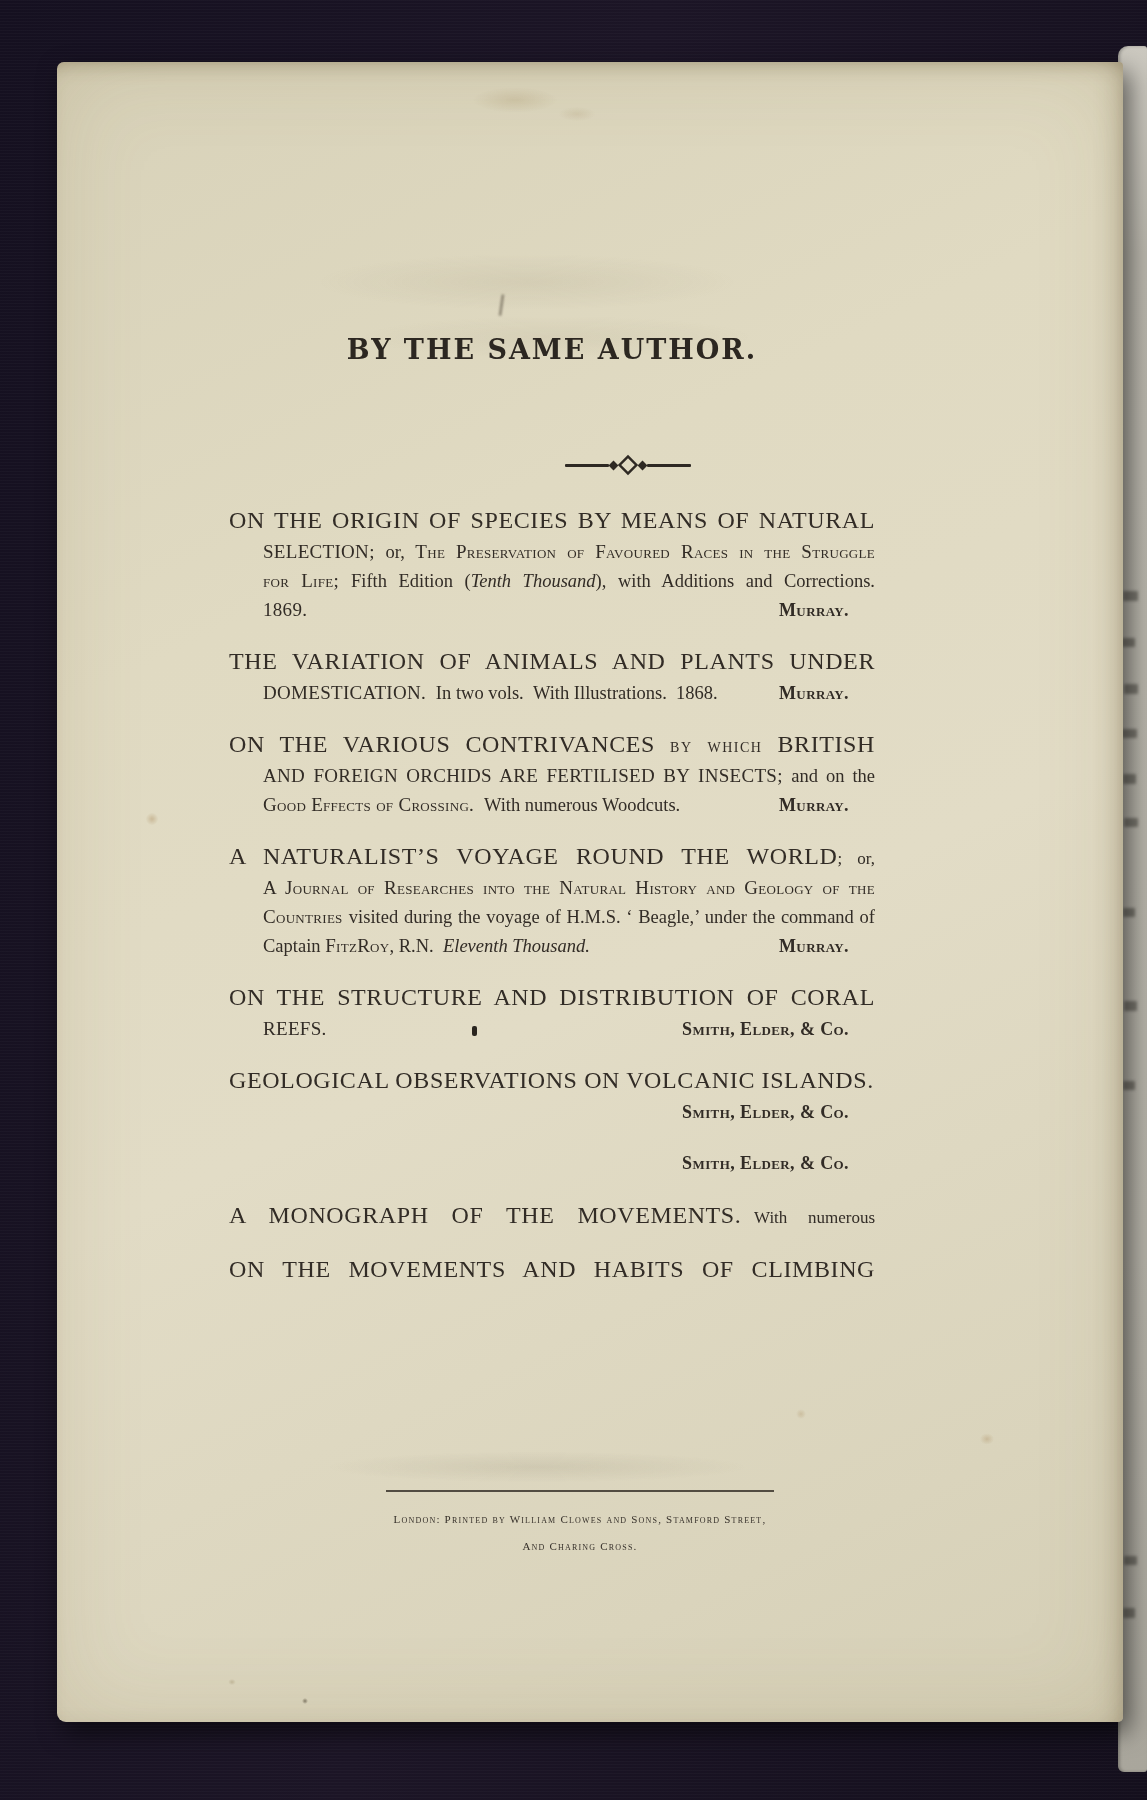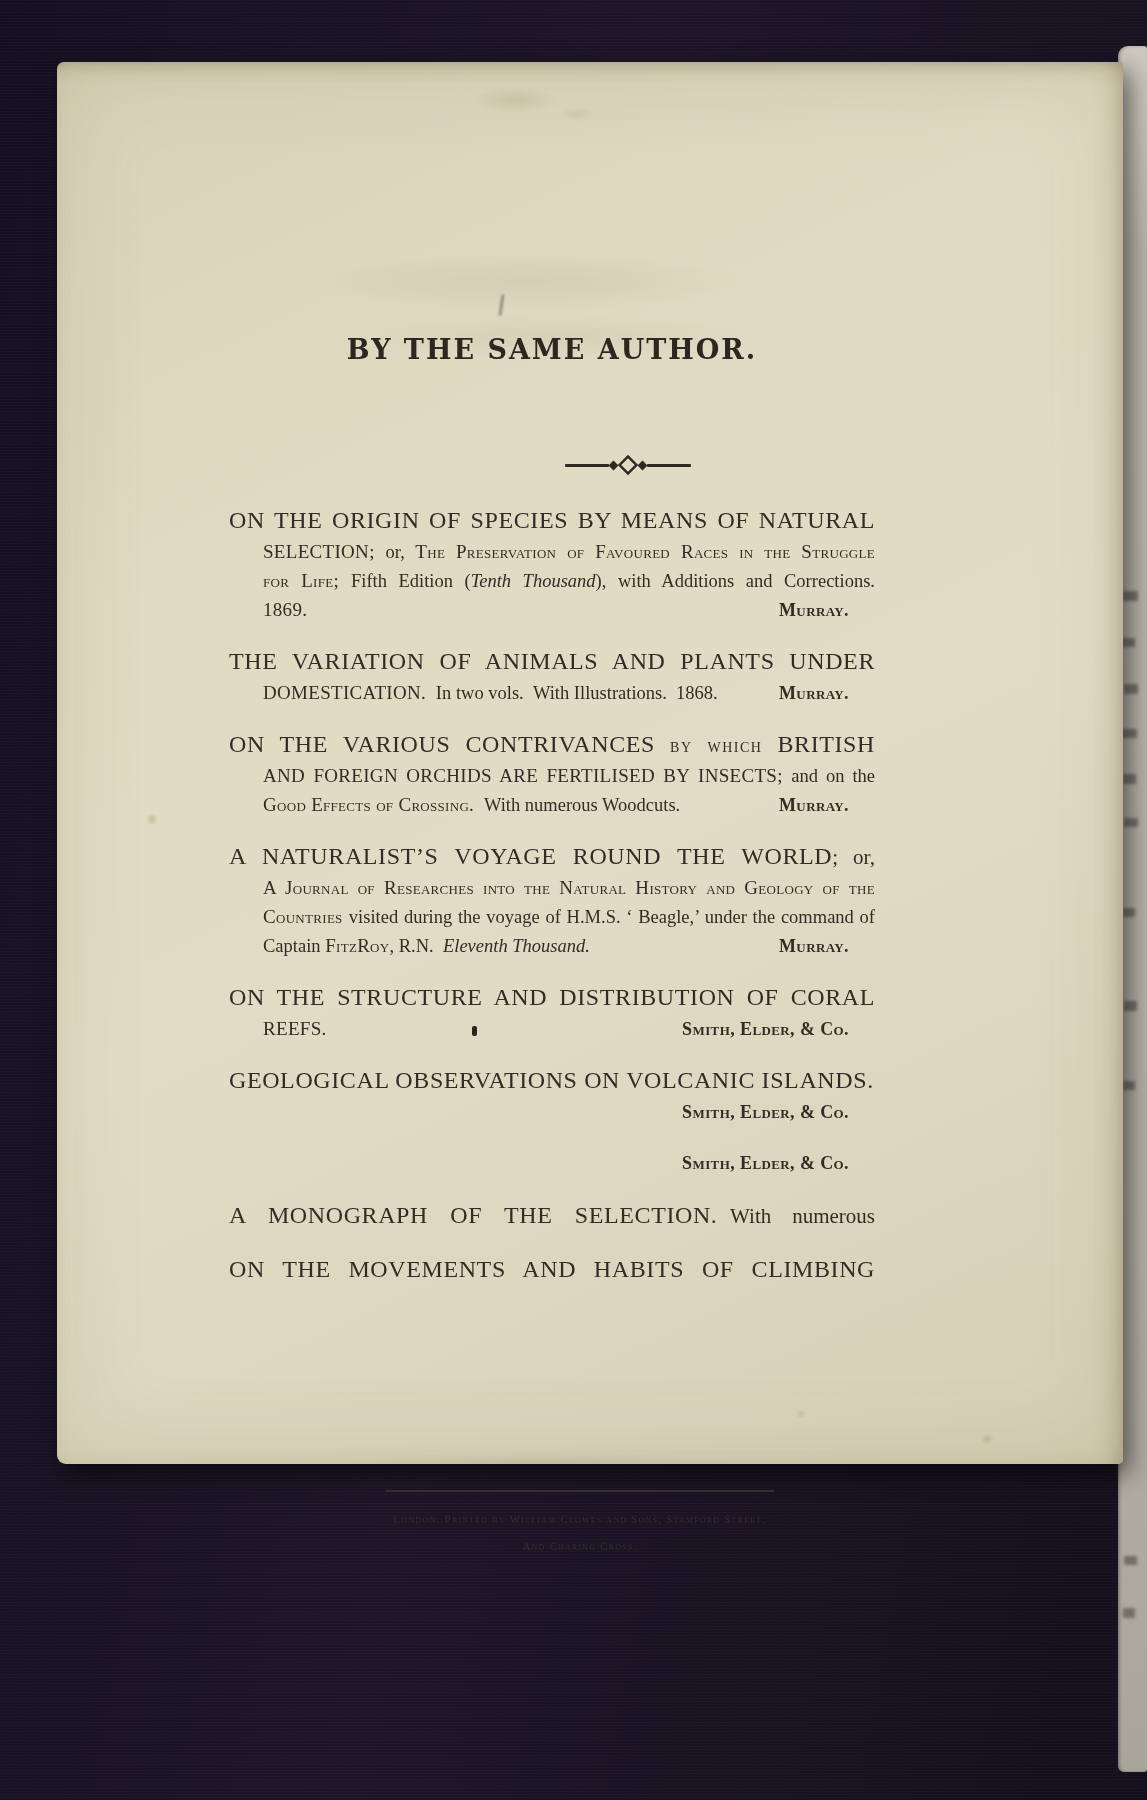--- a/index.html
+++ b/index.html
@@ -17,21 +17,21 @@
   
   .edge-strip{
     position:absolute;left:1118px;top:46px;width:29px;height:1726px;
     background:linear-gradient(180deg,#ccc9c0 0%, #b8b5ab 12%, #b3b0a6 70%, #a9a69c 100%);
     border-radius:10px 3px 3px 6px;
     box-shadow:inset 2px 0 3px rgba(0,0,0,0.25);
   }
   .edge-mark{position:absolute;background:rgba(58,56,50,0.5);filter:blur(1.4px);border-radius:1px;}
   
   .page{
-    position:absolute;left:57px;top:62px;width:1066px;height:1402px;
+    position:absolute;left:57px;top:62px;width:1066px;height:1660px;
     background:linear-gradient(155deg,#d8d2b9 0%, #e0dac2 30%, #e2dcc6 55%, #dad4bc 85%, #d5cfb6 100%);
     border-radius:7px 4px 5px 9px;
     box-shadow:
       inset 0 0 90px rgba(125,103,62,0.16),
       inset -16px 0 26px -14px rgba(95,80,50,0.38),
       inset 0 14px 22px -16px rgba(95,80,50,0.45),
       6px 10px 24px rgba(0,0,0,0.55);
     color:#322c26;
   }
   
@@ -73,21 +73,21 @@
   .book-entry{margin-bottom:21px;}
   .book-entry.gap-before{margin-top:13px;}
   .line{line-height:28px;min-height:28px;}
   .book-entry .line:first-child{line-height:31px;}
   .line.ind{padding-left:34px;}
   .line.stretch{text-align:justify;text-align-last:justify;}
   .line.plain{text-align:left;}
   .line.right{text-align:right;padding-right:26px;}
   .line.split{display:flex;justify-content:space-between;align-items:baseline;padding-right:26px;}
   .seg-B{font-size:24px;letter-spacing:0.6px;}
-  .seg-NB{font-size:21px;}
+  .seg-NB{font-size:17px;}
   .seg-M{font-variant:small-caps;font-size:20px;letter-spacing:1.5px;}
   .seg-C{font-size:19px;letter-spacing:0.3px;}
   .seg-N{font-size:18.5px;}
   .seg-S{font-variant:small-caps;font-size:19px;letter-spacing:0.3px;}
   .seg-I{font-style:italic;font-size:18.5px;}
   .seg-P{font-variant:small-caps;font-size:18px;letter-spacing:0.4px;font-weight:bold;}
   .blot{display:inline-block;width:5px;height:10px;background:#2a251f;border-radius:2px;transform:translate(-30px,1px);}
   
   .imprint{position:absolute;top:1428px;left:172px;width:646px;text-align:center;transform:translateX(28px);}
   .imprint-rule{width:388px;height:2px;background:#3a342c;margin:0 auto 14px auto;opacity:0.85;}
@@ -168,21 +168,21 @@
         </div>
       </div>
       <div class="book-entry">
         <div class="line plain"><span><span class="seg-B">GEOLOGICAL OBSERVATIONS ON VOLCANIC ISLANDS.</span></span></div>
         <div class="line right"><span><span class="seg-P">Smith, Elder, &amp; Co.</span></span></div>
       </div>
       <div class="book-entry">
         <div class="line right"><span><span class="seg-P">Smith, Elder, &amp; Co.</span></span></div>
       </div>
       <div class="book-entry gap-before">
-        <div class="line stretch"><span><span class="seg-B">A MONOGRAPH OF THE SELECTION. </span><span class="seg-NB">With numerous</span></span></div>
+        <div class="line stretch"><span><span class="seg-B">A MONOGRAPH OF THE MOVEMENTS. </span><span class="seg-NB">With numerous</span></span></div>
       </div>
       <div class="book-entry">
         <div class="line stretch"><span><span class="seg-B">ON THE MOVEMENTS AND HABITS OF CLIMBING</span></span></div>
       </div>
     </div>
 
   <div class="imprint">
     <div class="imprint-rule"></div>
     <div class="imprint-line">London: Printed by William Clowes and Sons, Stamford Street,</div>
     <div class="imprint-line">And Charing Cross.</div>

